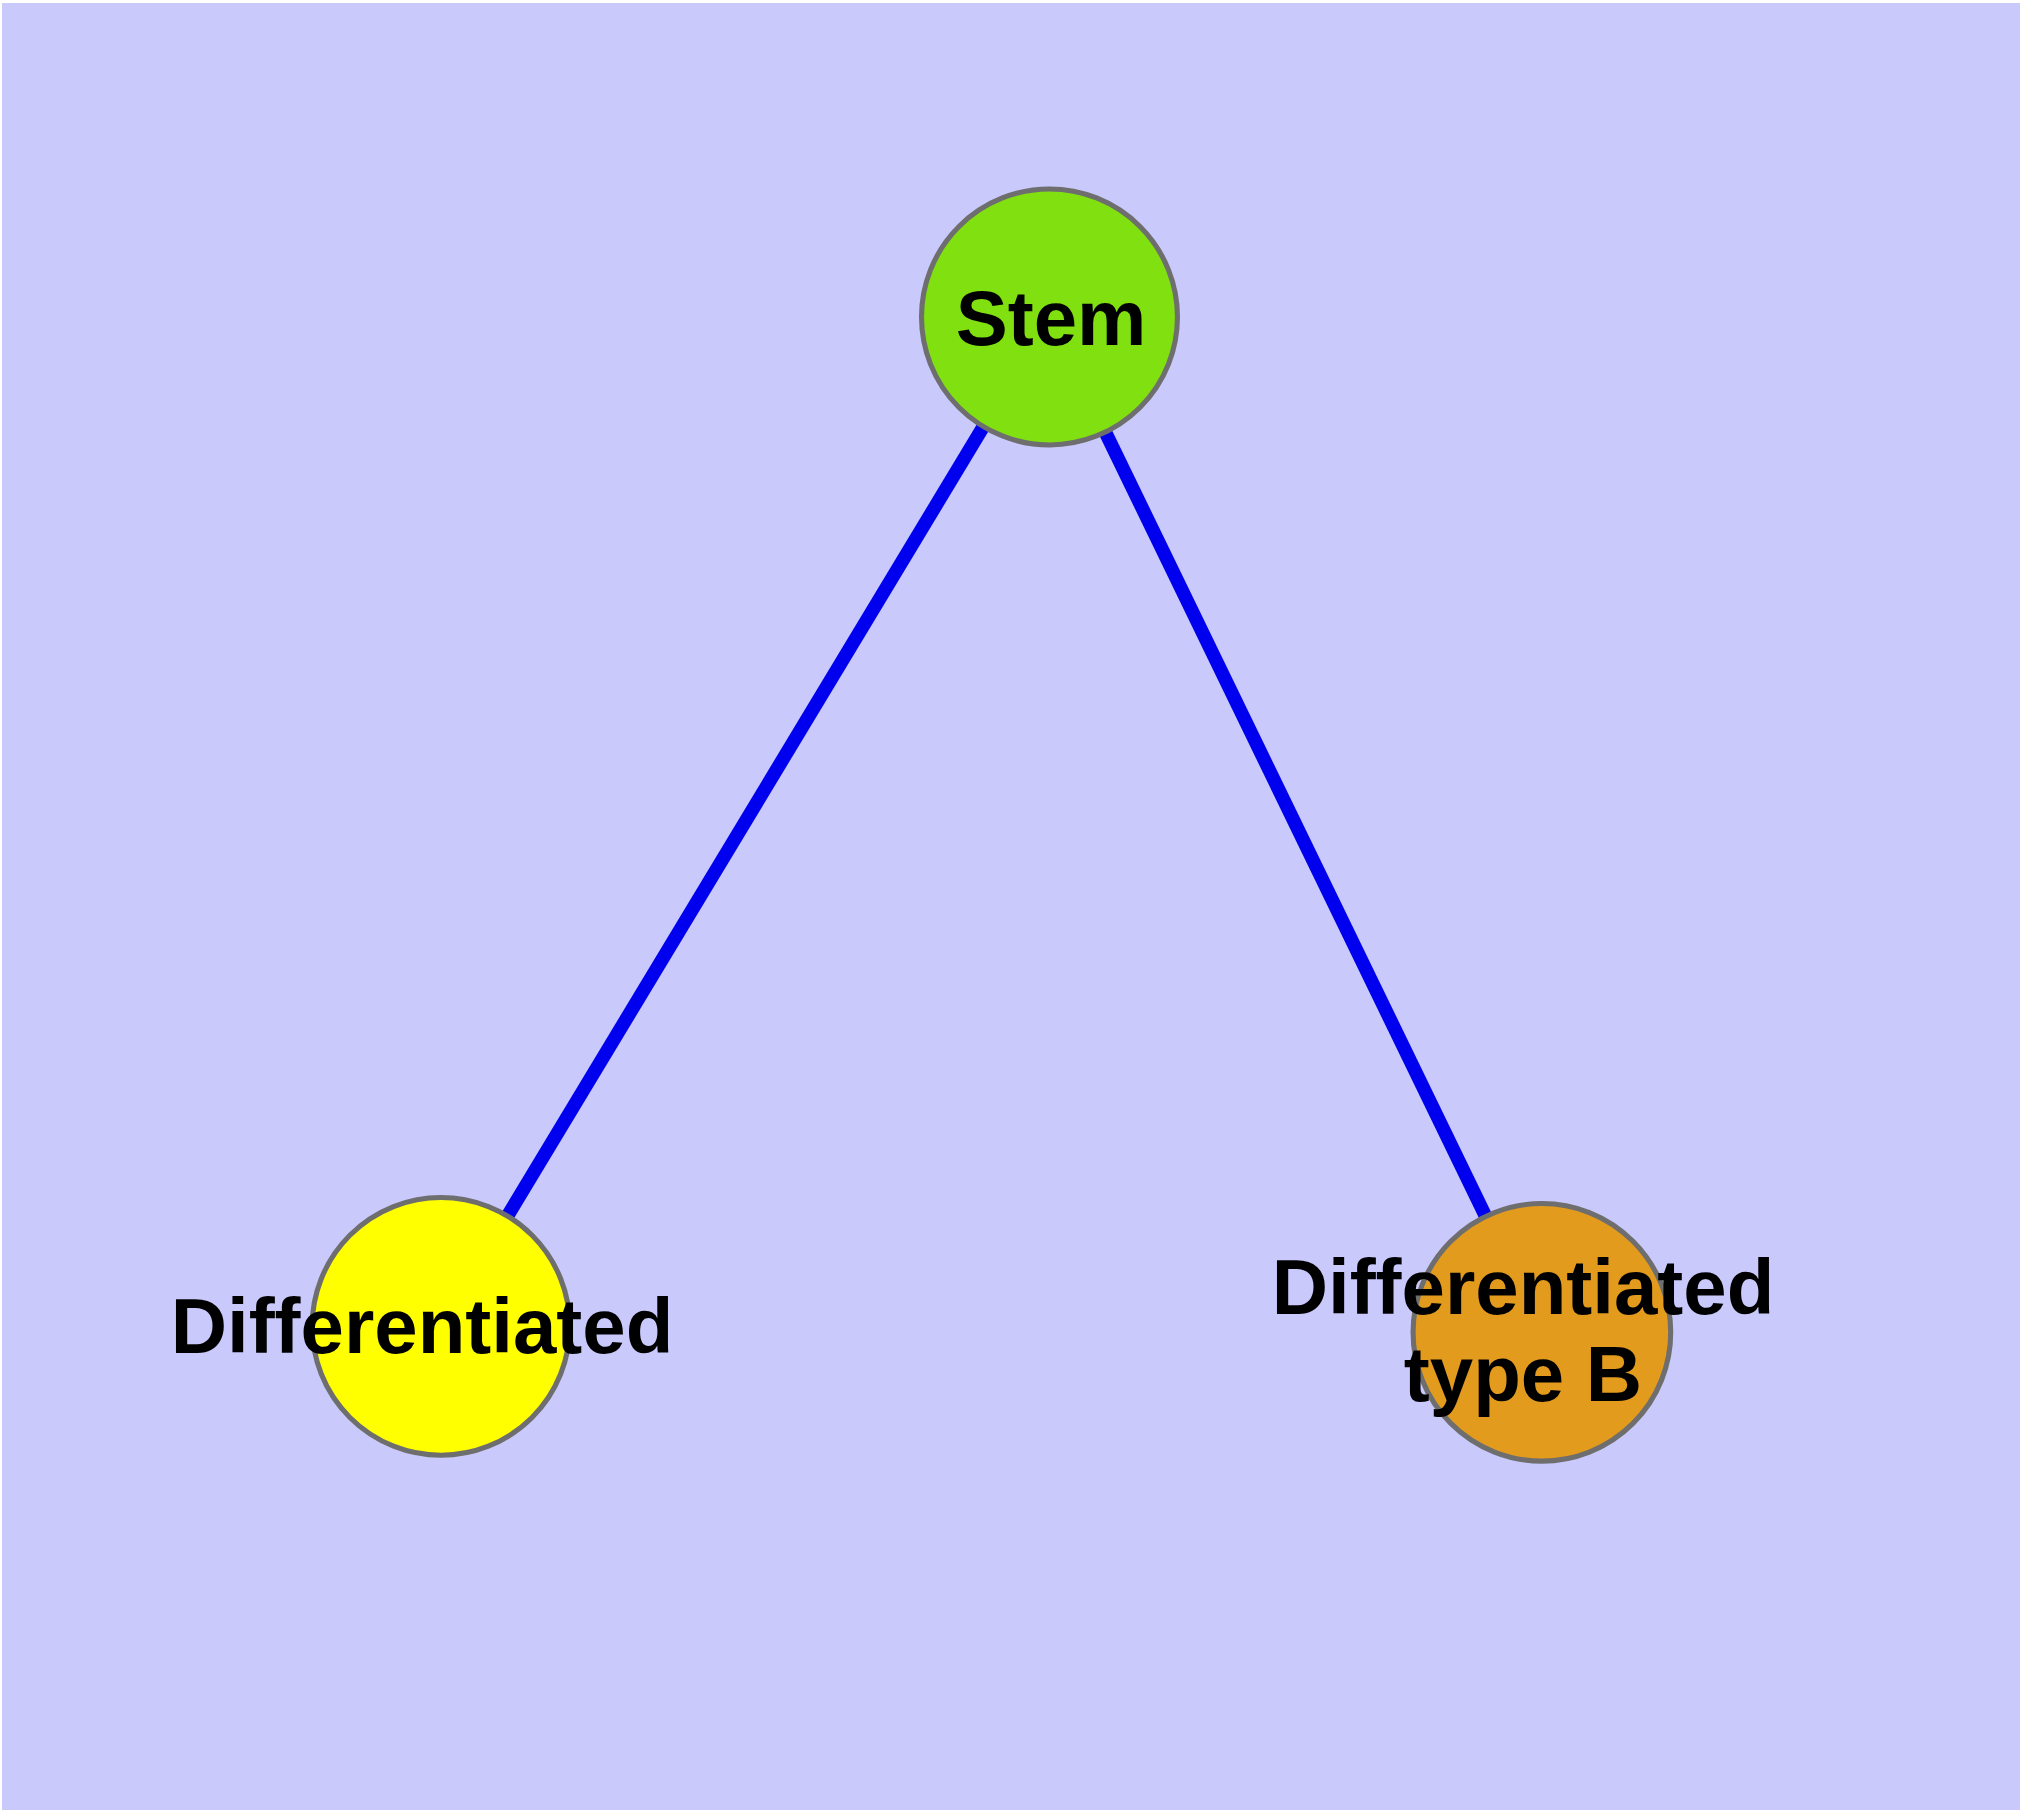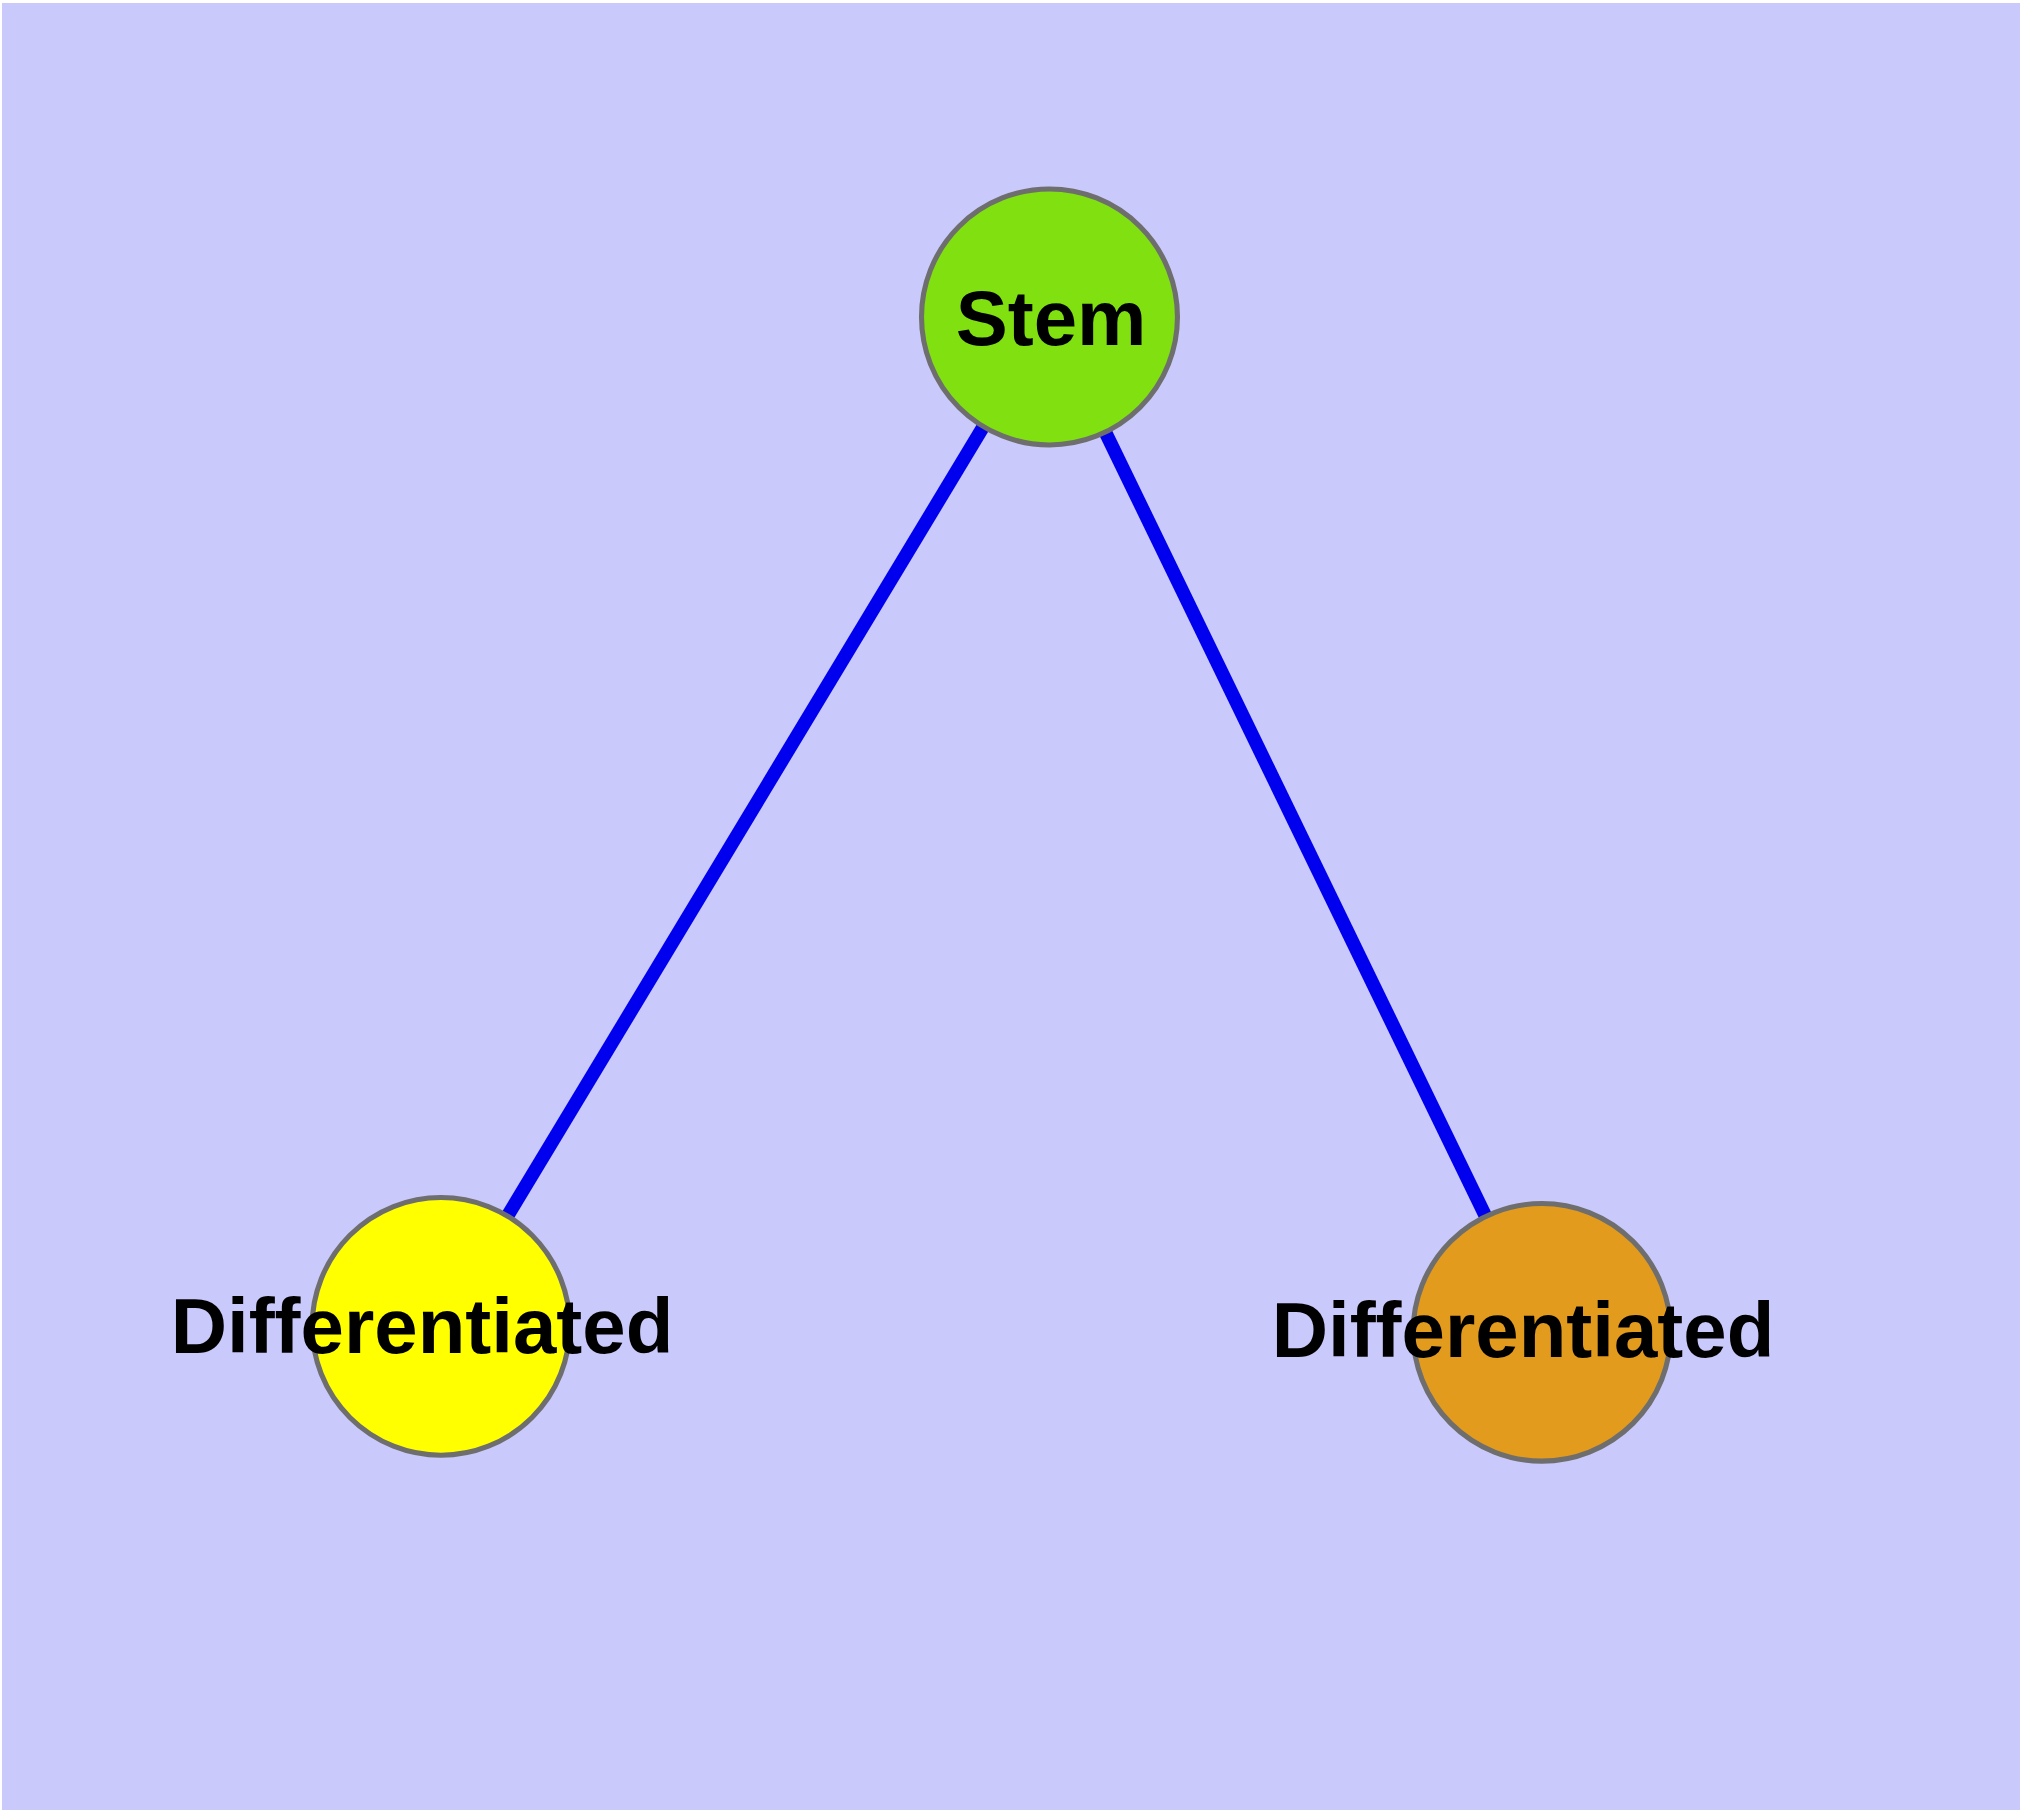--- a/index.html
+++ b/index.html
@@ -67,16 +67,17 @@
   <div class="node-label" id="label-stem" data-bind-style="color:colors.label_text" style="color: rgb(0, 0, 0);">
     <span data-bind="graph.nodes.0.label_lines.0">Stem</span>
   </div>
 
   <div class="node-label" id="label-type-a" data-bind-style="color:colors.label_text" style="color: rgb(0, 0, 0);">
     <span data-bind="graph.nodes.1.label_lines.0">Differentiated</span>
   </div>
 
   <div class="node-label" id="label-type-b" data-bind-style="color:colors.label_text" style="color: rgb(0, 0, 0);">
     <span data-bind="graph.nodes.2.label_lines.0">Differentiated</span>
+    <span data-bind="graph.nodes.2.label_lines.1">type B</span>
   </div>
 
 </div>
 
 
 </body></html>

